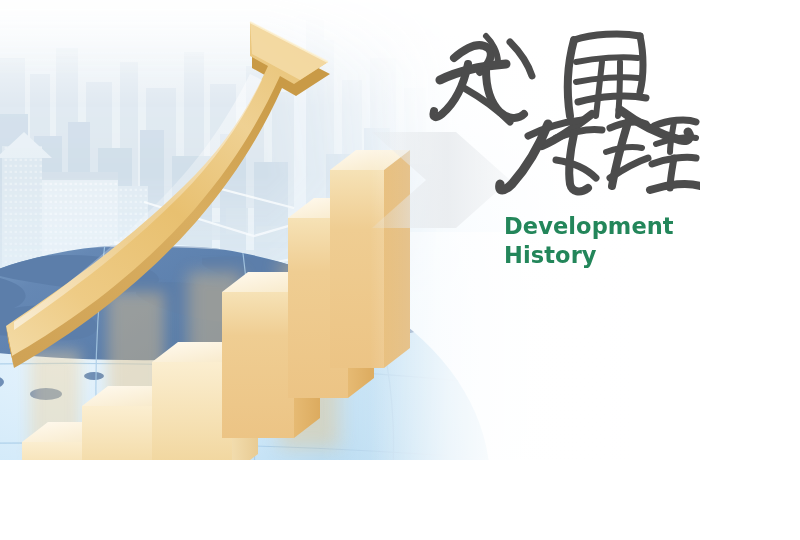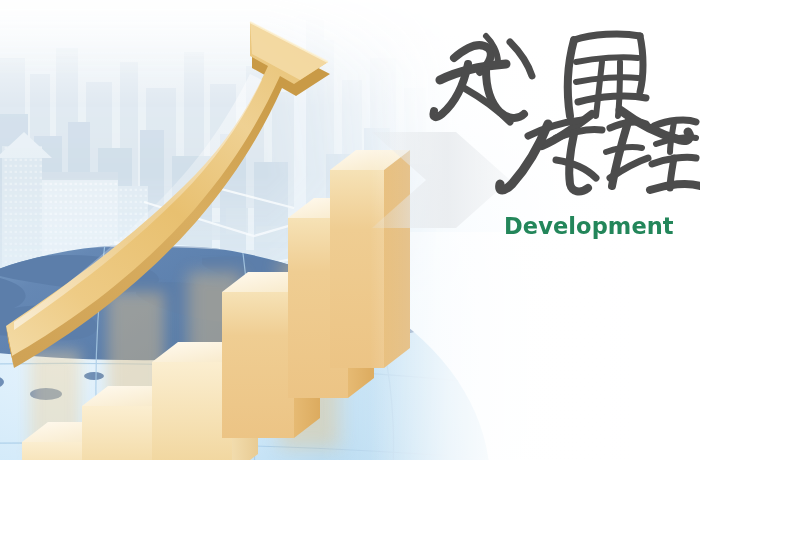--- a/index.html
+++ b/index.html
@@ -457,16 +457,17 @@
             <path d="M228,146 C244,140 262,138 272,140" stroke-width="7"></path>
             <path d="M250,140 C248,152 246,162 246,170" stroke-width="7"></path>
             <path d="M226,172 C244,166 264,164 276,168" stroke-width="8"></path>
           </g>
         </g>
       </svg>
     </div>
 
     <div class="en-title">
       <span class="ln">Development</span>
+      <span class="ln">History</span>
     </div>
   </div>
 
 </div>
 
 </body></html>

